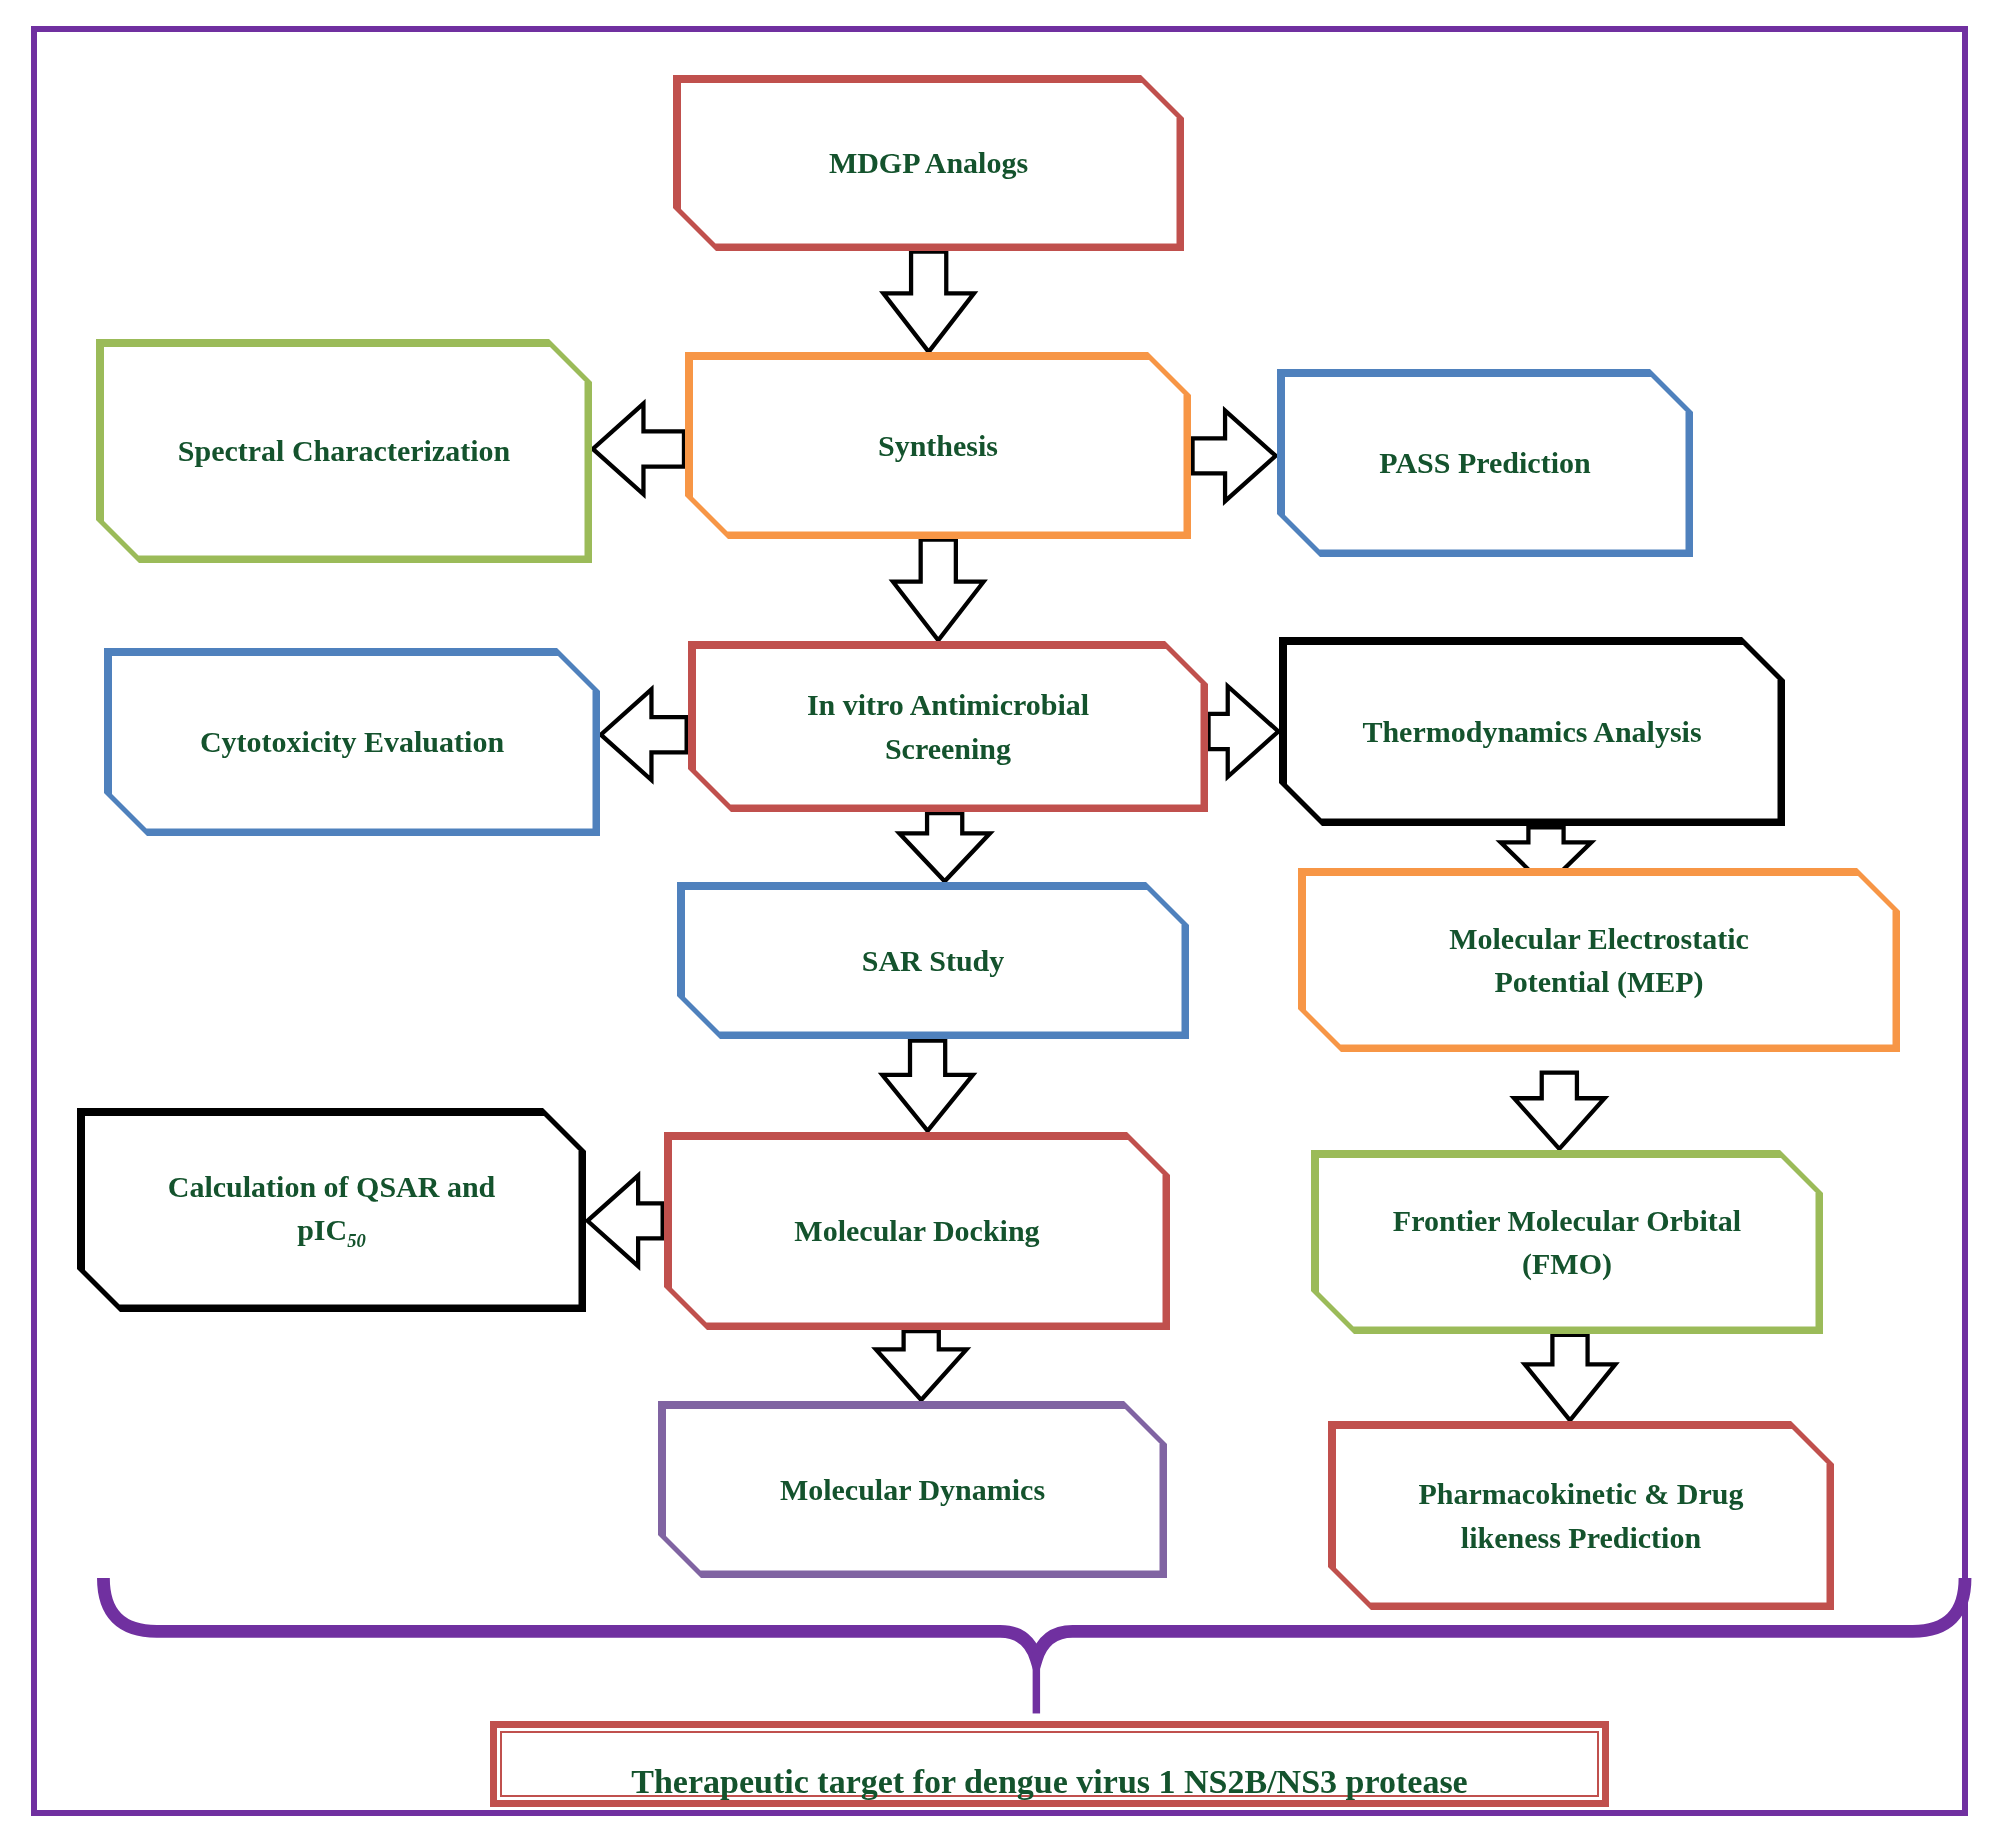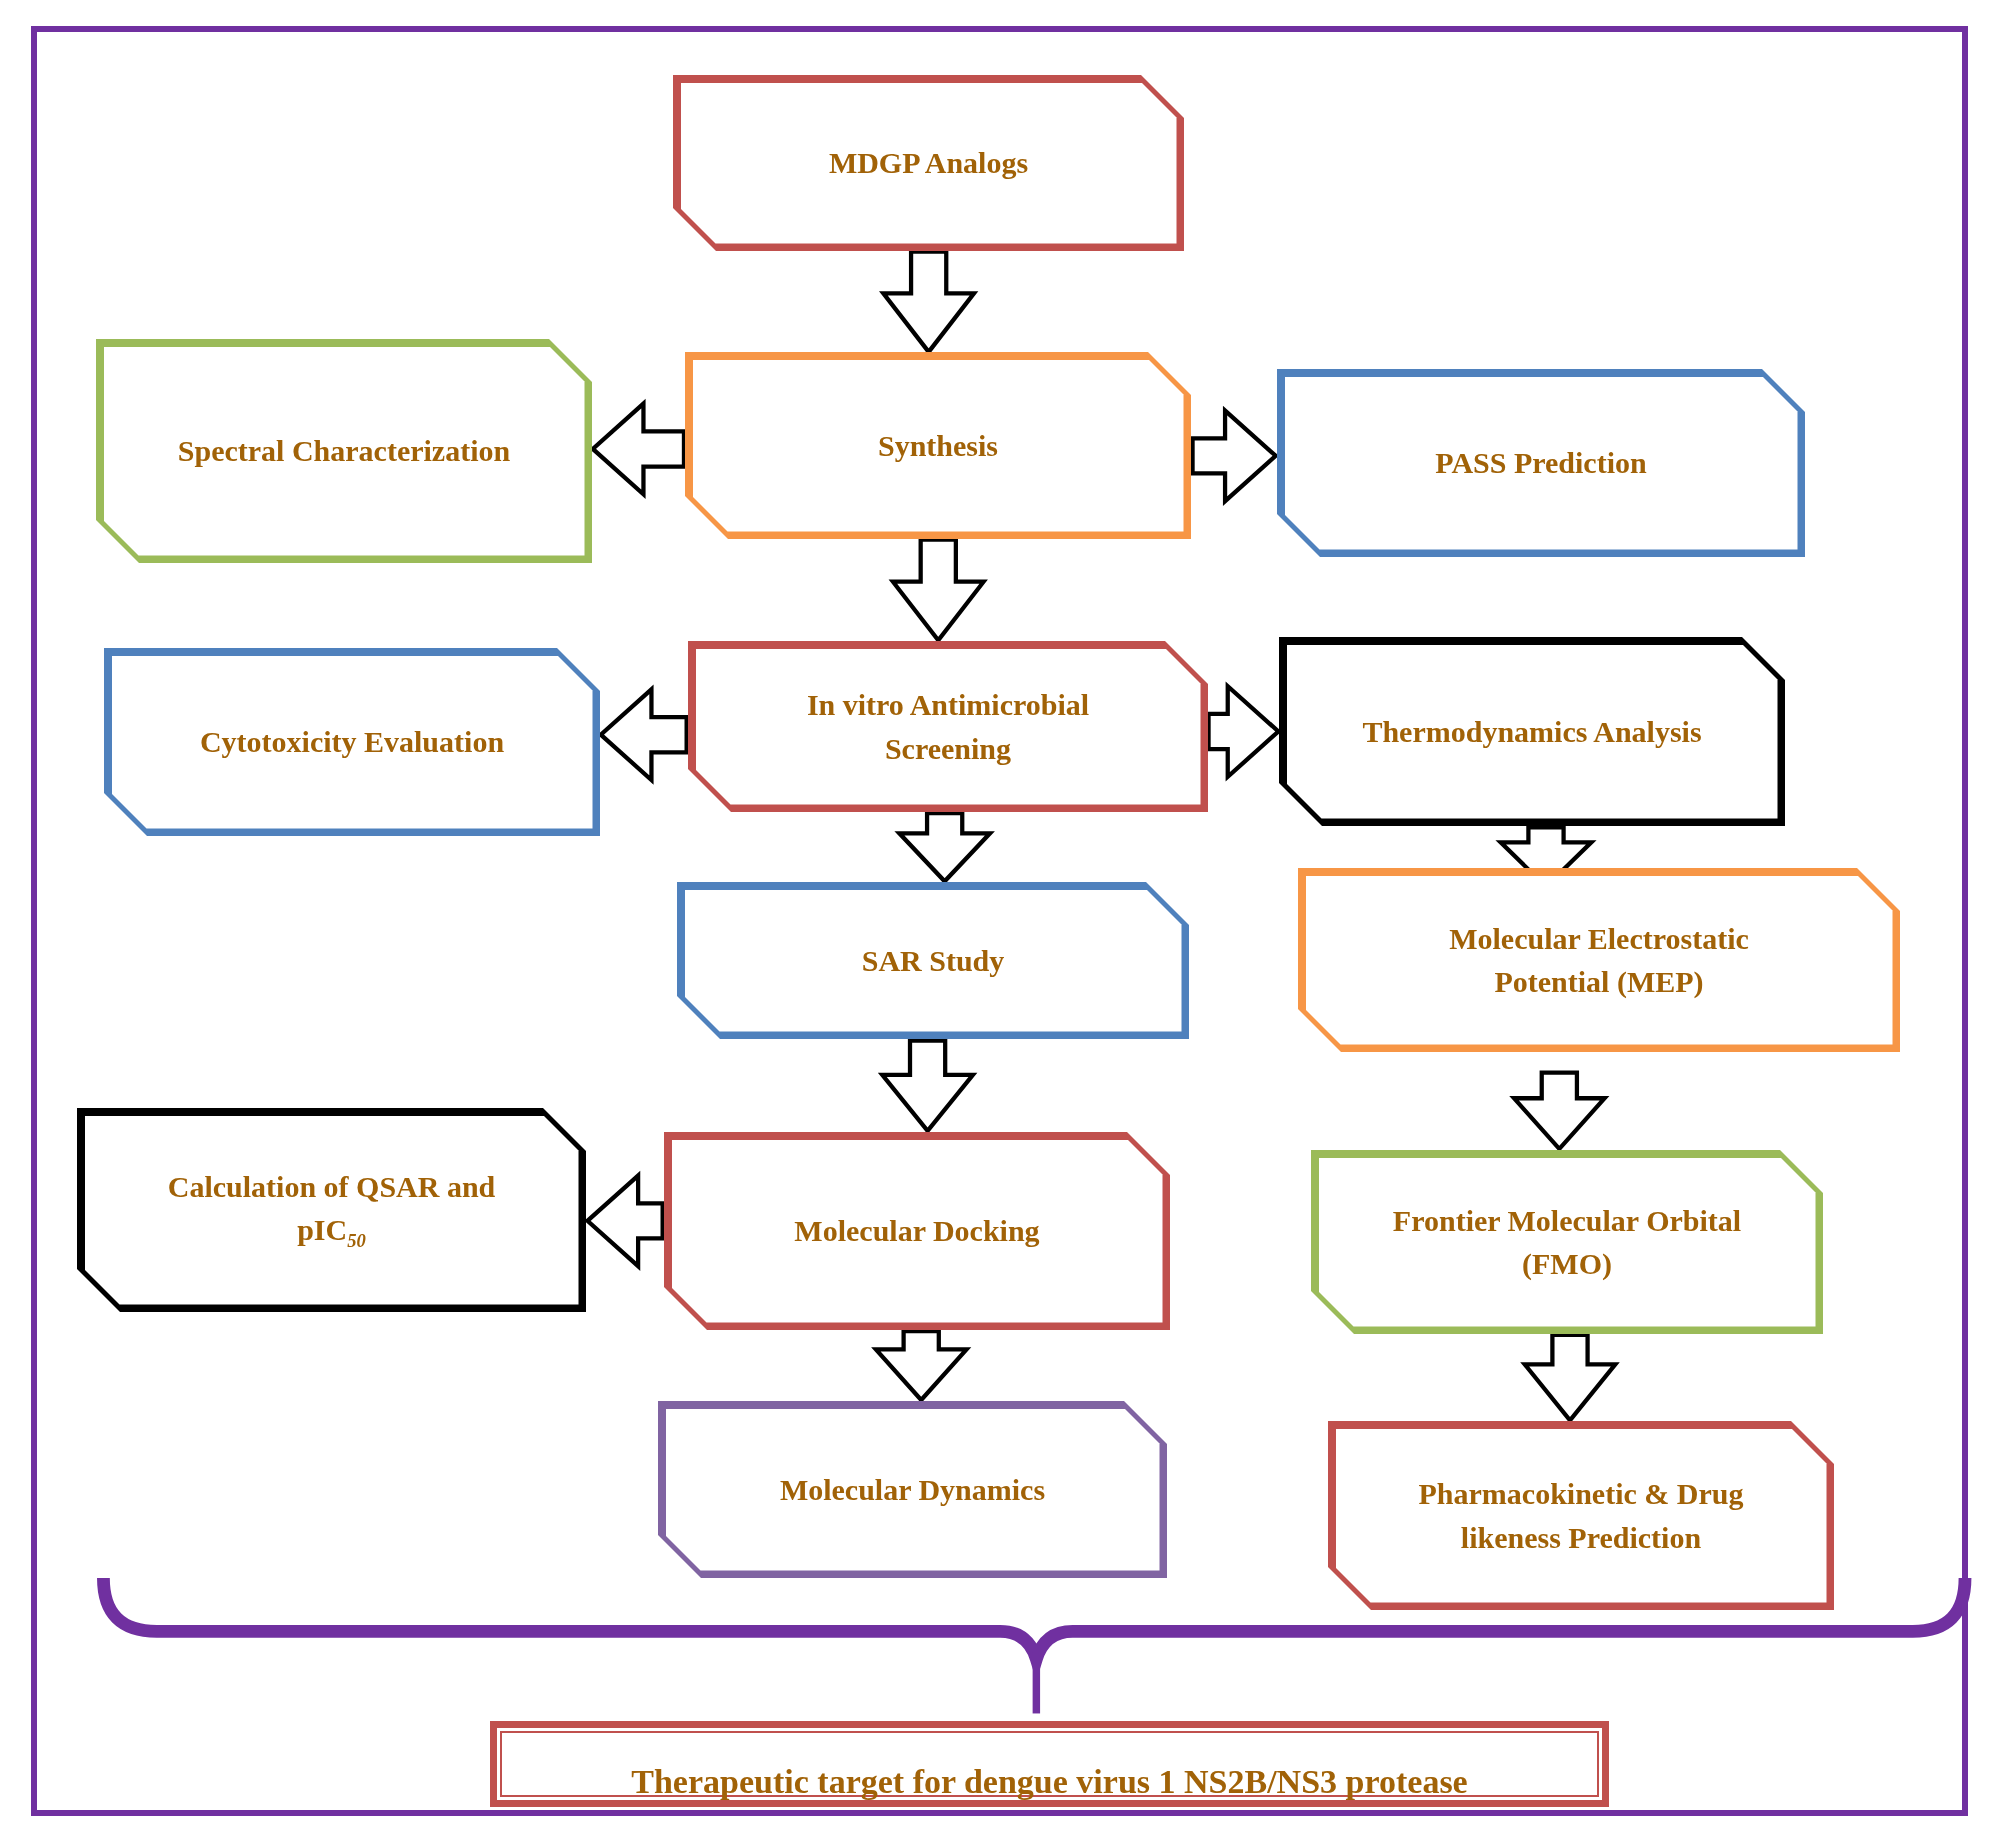--- a/index.html
+++ b/index.html
@@ -7,21 +7,21 @@
           font-family:"Liberation Serif","DejaVu Serif",serif;}
   #frame{position:absolute;left:31px;top:25.6px;width:1937px;height:1790px;
          box-sizing:border-box;border:6.4px solid #7030A0;}
   .node{position:absolute;}
   .shape{position:absolute;inset:0;
          clip-path:polygon(0 0, calc(100% - 43px) 0, 100% 43px, 100% 100%, 43px 100%, 0 calc(100% - 43px));}
   .inner{position:absolute;inset:7.5px;background:#ffffff;
          clip-path:polygon(0 0, calc(100% - 35px) 0, 100% 35px, 100% 100%, 35px 100%, 0 calc(100% - 35px));
          display:flex;flex-direction:column;align-items:center;justify-content:center;
          text-align:center;}
-  .label{font-weight:700;font-size:30px;line-height:1.45;color:#a16207;white-space:pre-line;padding:0 16px;}
+  .label{font-weight:700;font-size:30px;line-height:1.45;color:#14532d;white-space:pre-line;padding:0 16px;}
   sub{font-size:0.62em;font-style:italic;}
   #arrow-layer{position:absolute;left:0;top:0;width:2005px;height:1842px;}
   .block-arrow{fill:#ffffff;stroke:#000000;stroke-width:8;stroke-linejoin:miter;}
   .brace{fill:none;stroke:#7030A0;stroke-width:24;}
   .brace-tail{stroke:#7030A0;stroke-width:14;}
   #target-box{position:absolute;left:490px;top:1721px;width:1119px;height:86px;
               box-sizing:border-box;border:7px solid #C0504D;padding:2.7px;}
   #target-inner{width:100%;height:100%;box-sizing:border-box;border:2.1px solid #C0504D;
                 display:flex;align-items:center;justify-content:center;}
   #target-inner .label{font-size:34px;margin-top:36px;}
@@ -109,21 +109,21 @@
   </div>
 
   <div class="node" style="left:77px;top:1108px;width:509px;height:204px">
     <div class="shape" style="background: rgb(0, 0, 0);"></div>
     <div class="inner">
       <span class="label">Calculation of QSAR and</span>
       <span class="label"><span>pIC</span><sub>50</sub></span>
     </div>
   </div>
 
-  <div class="node" style="left:1277px;top:369px;width:528px;height:188px">
+  <div class="node" style="left:1277px;top:369px;width:416px;height:188px">
     <div class="shape" style="background: rgb(79, 129, 189);"></div>
     <div class="inner">
         <span class="label">PASS Prediction</span>
       </div>
   </div>
 
   <div class="node" style="left:1279px;top:637px;width:506px;height:189px">
     <div class="shape" style="background: rgb(0, 0, 0);"></div>
     <div class="inner">
         <span class="label">Thermodynamics Analysis</span>

